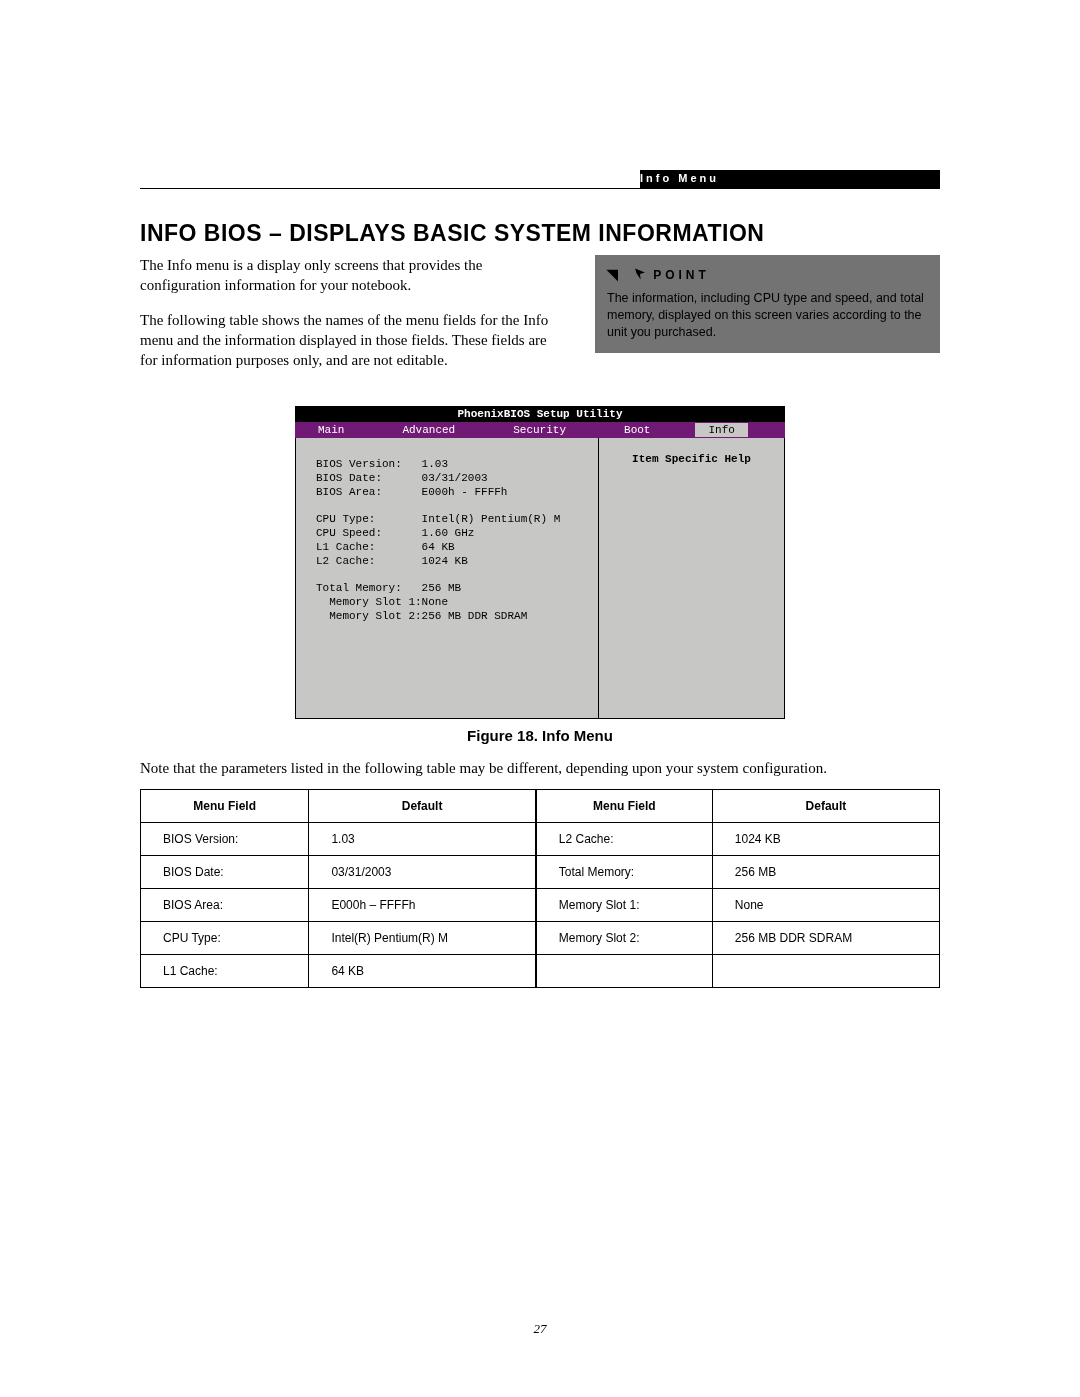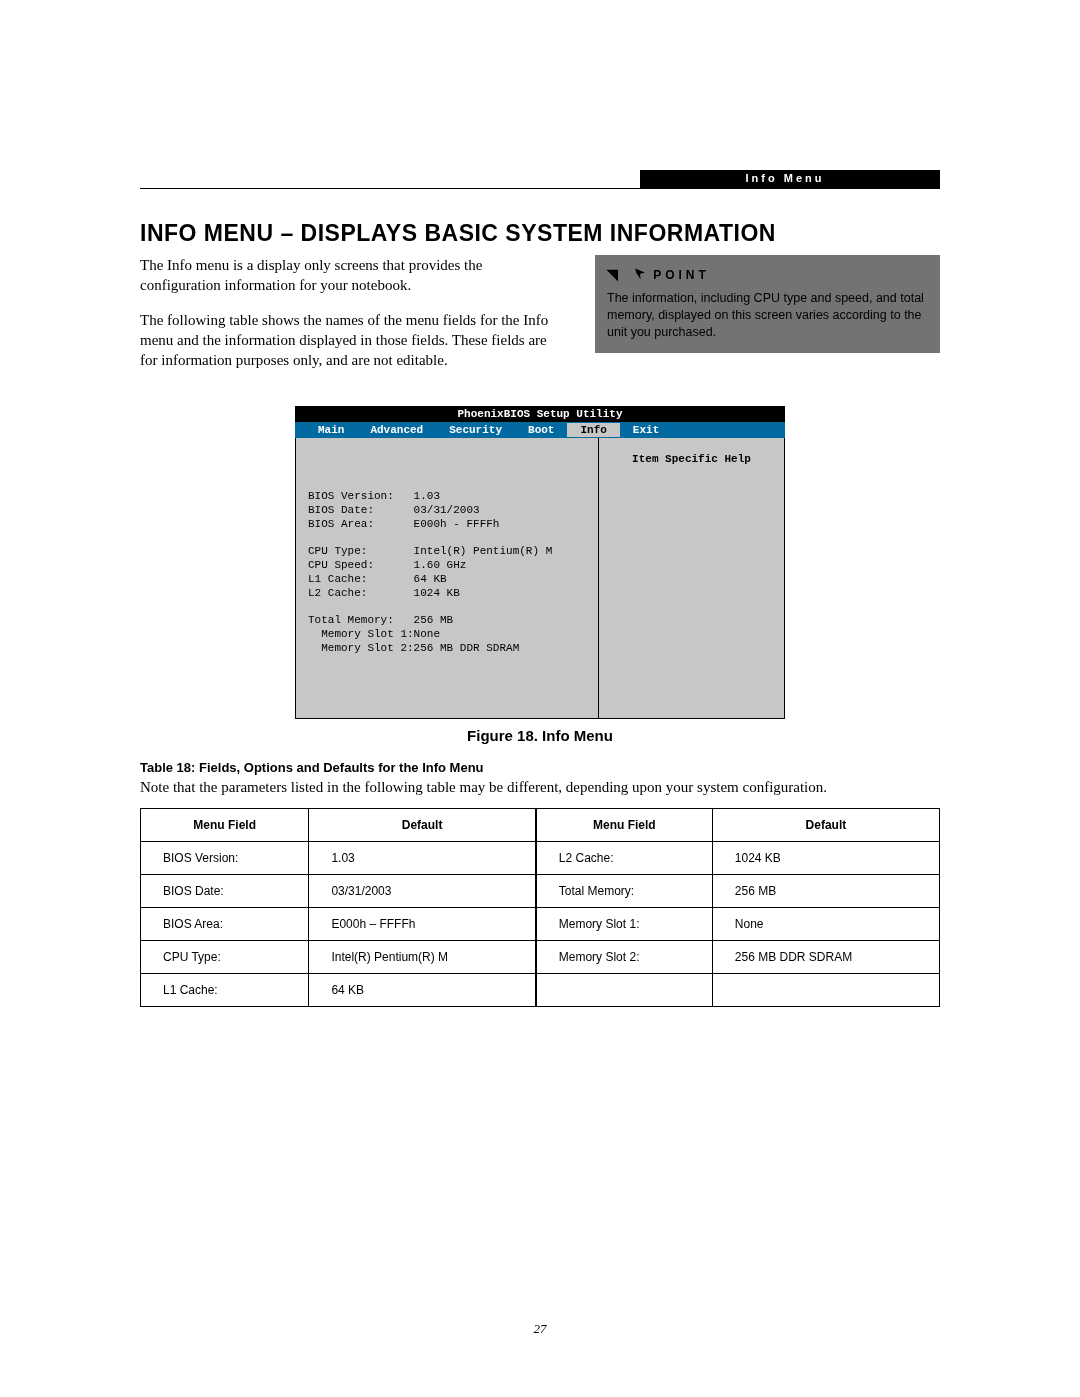--- a/index.html
+++ b/index.html
@@ -20,21 +20,21 @@
     top: 170px;
     right: 140px;
     width: 300px;
     height: 18px;
     background: #000;
     color: #fff;
     font-family: Arial, Helvetica, sans-serif;
     font-weight: bold;
     font-size: 11px;
     letter-spacing: 3px;
-    text-align: center;
+    text-align: left;
     padding: 2px 10px 0 0;
     box-sizing: border-box;
   }
   .rule {
     position: absolute;
     top: 188px;
     left: 140px;
     right: 140px;
     border-top: 1px solid #000;
   }
@@ -98,47 +98,47 @@
     color: #000;
   }
   .bios-title {
     background: #000;
     color: #fff;
     text-align: center;
     padding: 2px 0;
     font-weight: bold;
   }
   .bios-tabs {
-    background: #0369a1;
+    background: #701a75;
     color: #fff;
     display: flex;
     padding: 1px 10px;
-    font-weight: bold;
+    font-weight: normal;
+    gap: 32px;
   }
   .bios-tabs span {
     padding: 1px 13px;
   }
   .bios-tabs .active {
     background: #c7c7c6;
     color: #000;
   }
   .bios-body {
     display: flex;
     background: #c7c7c6;
     border-left: 1px solid #000;
     border-right: 1px solid #000;
     border-bottom: 1px solid #000;
     height: 280px;
   }
   .bios-main {
     flex: 1;
-    padding: 20px 12px 8px 12px;
+    padding: 20px 12px 8px 20px;
     white-space: pre;
     line-height: 1.25;
-    margin-top: 32px;
   }
   .bios-help {
     width: 155px;
     border-left: 1px solid #000;
     padding: 15px;
     text-align: center;
     font-weight: bold;
   }
   .bios-foot {
     background: #6b6b6b;
@@ -193,21 +193,21 @@
   }
 </style>
 </head>
 <body>
 
 <div class="page">
   <div class="header-bar">Info Menu</div>
   <div class="rule"></div>
 
   <div class="content">
-    <h1>INFO MENU – DISPLAYS BASIC SYSTEM INFORMATION</h1>
+    <h1>INFO BIOS – DISPLAYS BASIC SYSTEM INFORMATION</h1>
 
     <div class="two-col">
       <div class="col-left">
         <p>The Info menu is a display only screens that provides the configuration information for your notebook.</p>
         <p>The following table shows the names of the menu fields for the Info menu and the information displayed in those fields. These fields are for information purposes only, and are not editable.</p>
       </div>
       <div class="point-box">
         <div class="point-head">
           <svg class="point-icon" viewBox="0 0 20 20">
               <path d="M3 2 L17 8 L10 10 L11 18 L5 9 Z" fill="#000"></path>
@@ -239,21 +239,20 @@
                 
 Total Memory:   256 MB
   Memory Slot 1:None
   Memory Slot 2:256 MB DDR SDRAM</div>
         <div class="bios-help">Item Specific Help</div>
       </div>
     </div>
 
     <div class="fig-caption">Figure 18.  Info Menu</div>
 
-    <div class="tbl-title">Table 18: Fields, Options and Defaults for the Info Menu</div>
     <p class="tbl-note">Note that the parameters listed in the following table may be different, depending upon your system configuration.</p>
 
     <table class="data">
       <thead>
           <tr id="tbl-head">
             <th>Menu Field</th>
             <th class="center-divider-left">Default</th>
             <th>Menu Field</th>
             <th>Default</th>
           </tr>

